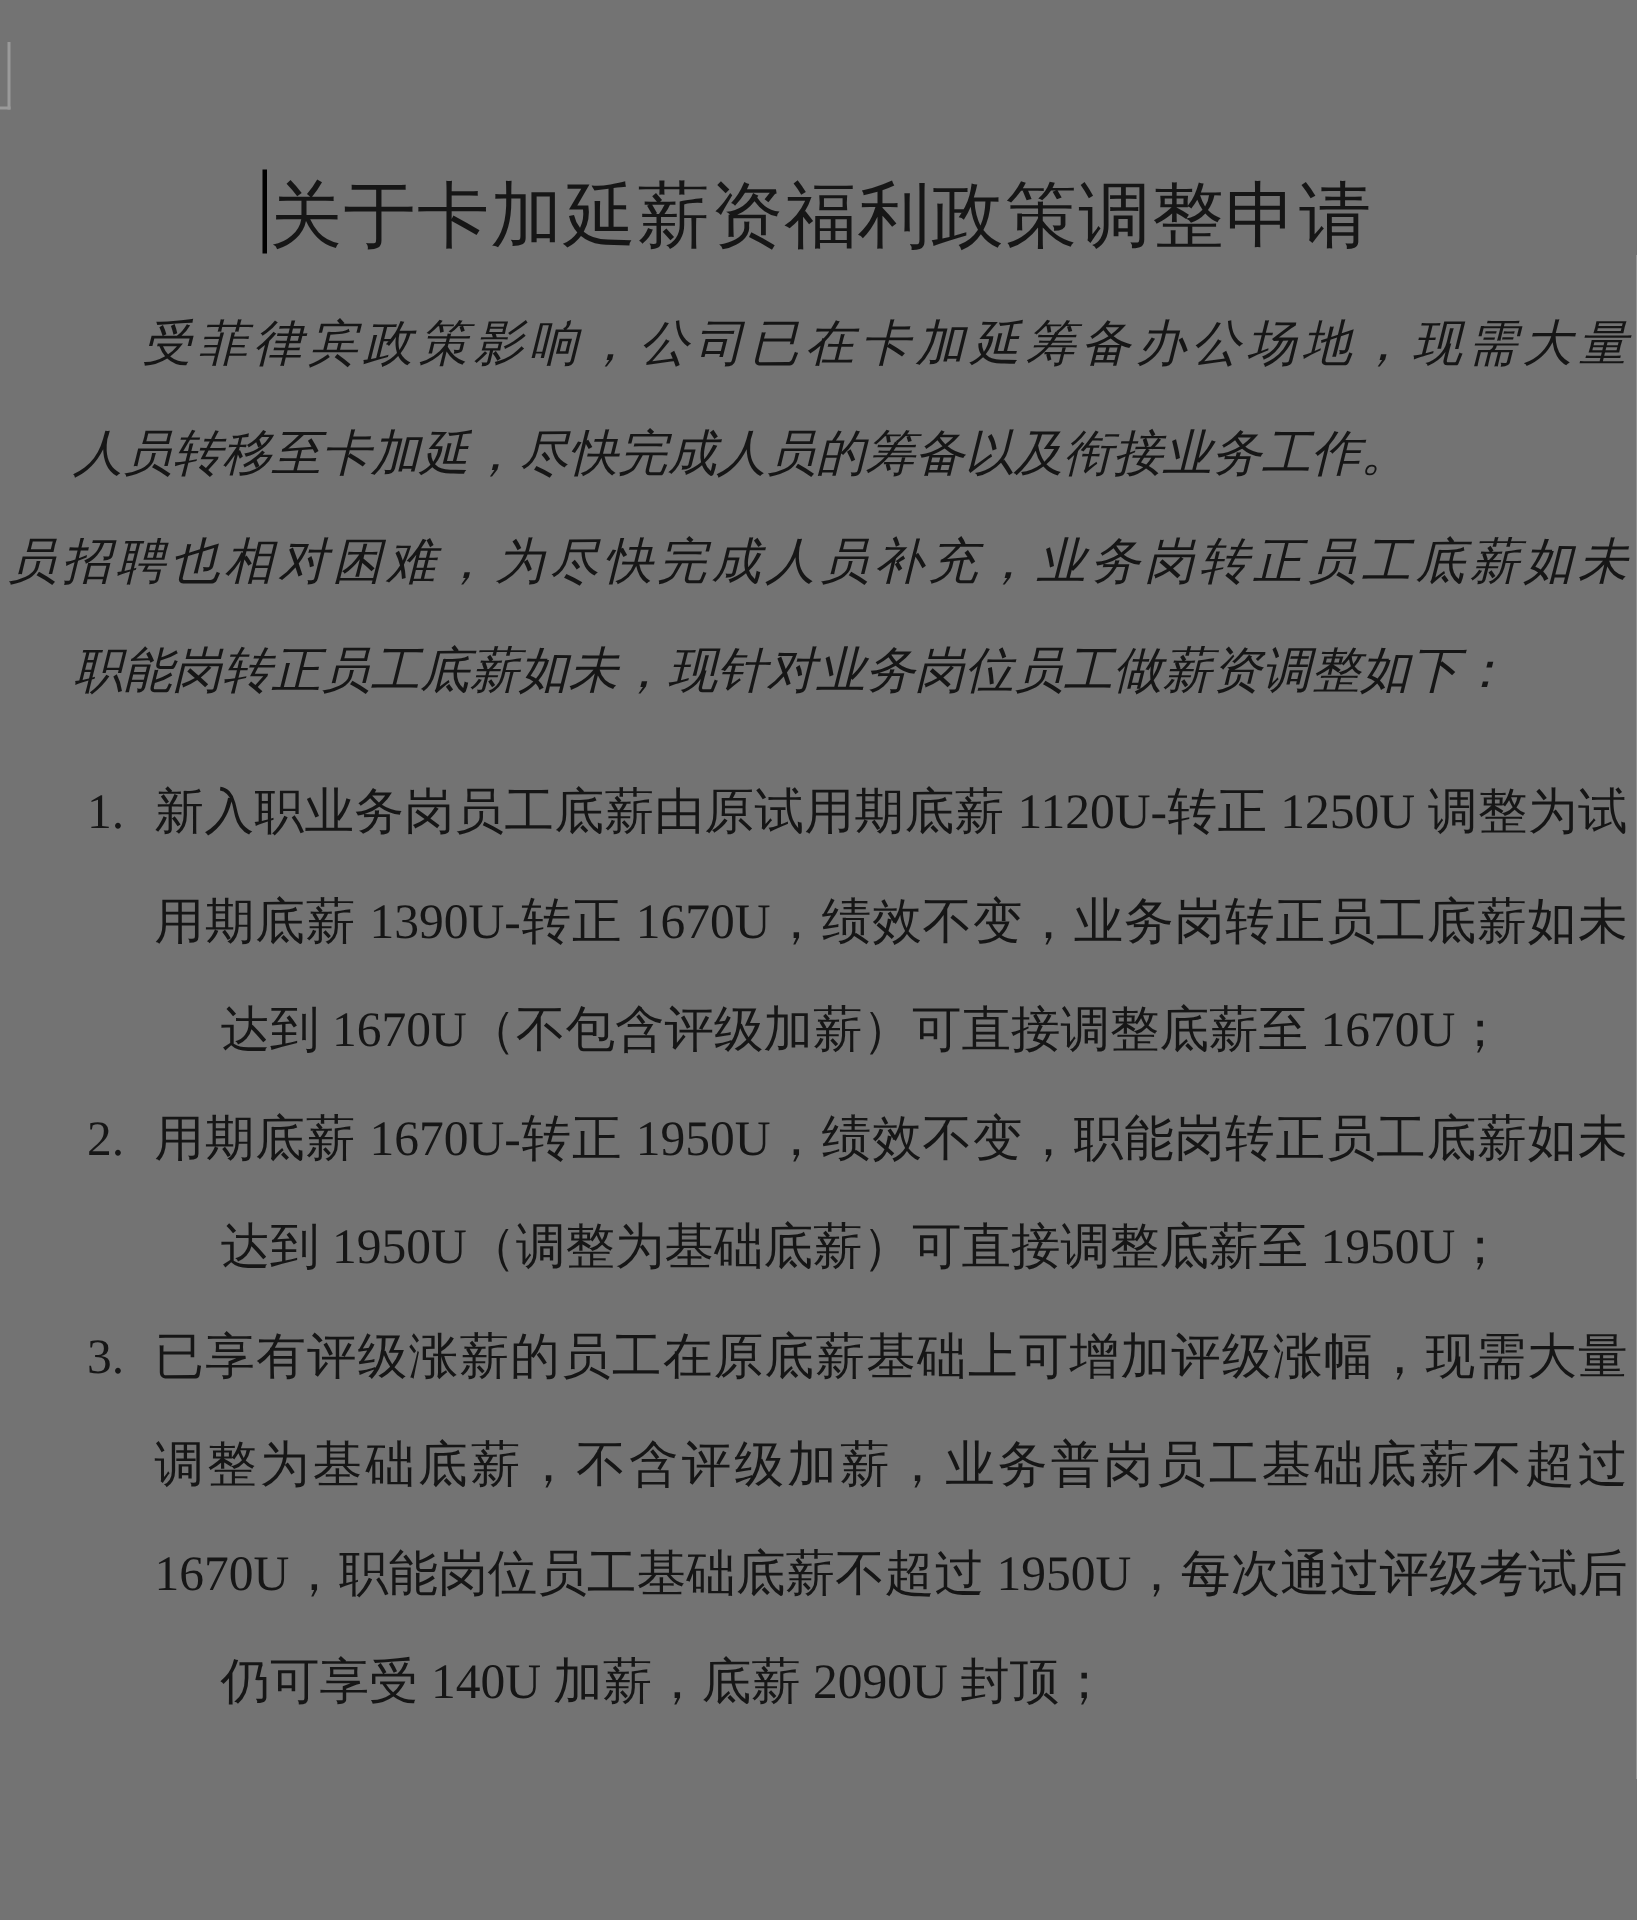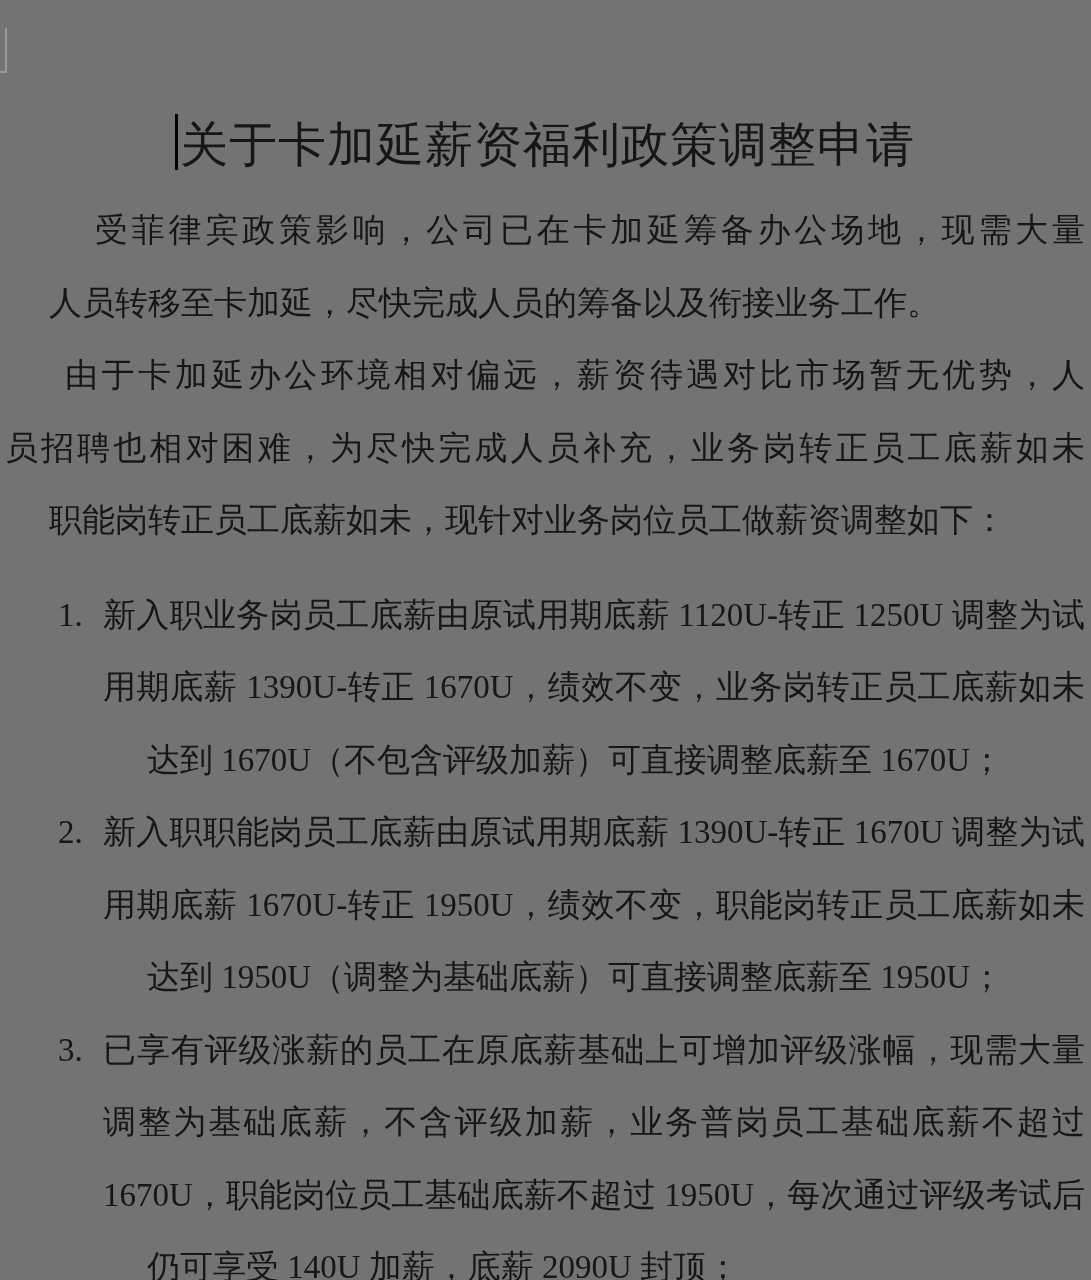--- a/index.html
+++ b/index.html
@@ -39,21 +39,21 @@
     white-space: nowrap;
     letter-spacing: 1px;
   }
   .caret {
     display: inline-block;
     width: 3px; height: 56px;
     background: #000;
     vertical-align: -9px;
     margin-right: 2px;
   }
-  .para { margin: 0; }
+  .para { margin: 0; font-style: italic; }
   .para-first { margin-top: 12px; }
   .line { text-align: justify; text-align-last: justify; }
   .line.last { text-align: left; text-align-last: left; margin-left: 44px; }
   .indent-1 { text-indent: 90px; }
   .indent-2 { text-indent: 60px; }
   .num-list { margin-top: 22px; }
   .num-item { position: relative; padding-left: 98px; }
   .item-num {
     position: absolute;
     left: 53px; top: 0;
@@ -70,37 +70,35 @@
   <div class="text-block">
 
     <div class="doc-title"><span class="caret"></span><span>关于卡加延薪资福利政策调整申请</span></div>
 
     <div class="para para-first">
       <div class="line indent-1">受菲律宾政策影响，公司已在卡加延筹备办公场地，现需大量</div>
       <div class="line last">人员转移至卡加延，尽快完成人员的筹备以及衔接业务工作。</div>
     </div>
 
     <div class="para">
-      <div class="line indent-2">由于卡加延办公环境相对偏远，薪资待遇对比市场暂无优势，人</div>
       <div class="line">员招聘也相对困难，为尽快完成人员补充，业务岗转正员工底薪如未</div>
       <div class="line last">职能岗转正员工底薪如未，现针对业务岗位员工做薪资调整如下：</div>
     </div>
 
     <div class="num-list">
 
       <div class="num-item">
         <span class="item-num">1.</span>
         <div class="line">新入职业务岗员工底薪由原试用期底薪 1120U-转正 1250U 调整为试</div>
         <div class="line">用期底薪 1390U-转正 1670U，绩效不变，业务岗转正员工底薪如未</div>
         <div class="line last">达到 1670U（不包含评级加薪）可直接调整底薪至 1670U；</div>
       </div>
 
       <div class="num-item">
         <span class="item-num">2.</span>
-        <div class="line">新入职职能岗员工底薪由原试用期底薪 1390U-转正 1670U 调整为试</div>
         <div class="line">用期底薪 1670U-转正 1950U，绩效不变，职能岗转正员工底薪如未</div>
         <div class="line last">达到 1950U（调整为基础底薪）可直接调整底薪至 1950U；</div>
       </div>
 
       <div class="num-item">
         <span class="item-num">3.</span>
         <div class="line">已享有评级涨薪的员工在原底薪基础上可增加评级涨幅，现需大量</div>
         <div class="line">调整为基础底薪，不含评级加薪，业务普岗员工基础底薪不超过</div>
         <div class="line">1670U，职能岗位员工基础底薪不超过 1950U，每次通过评级考试后</div>
         <div class="line last">仍可享受 140U 加薪，底薪 2090U 封顶；</div>

